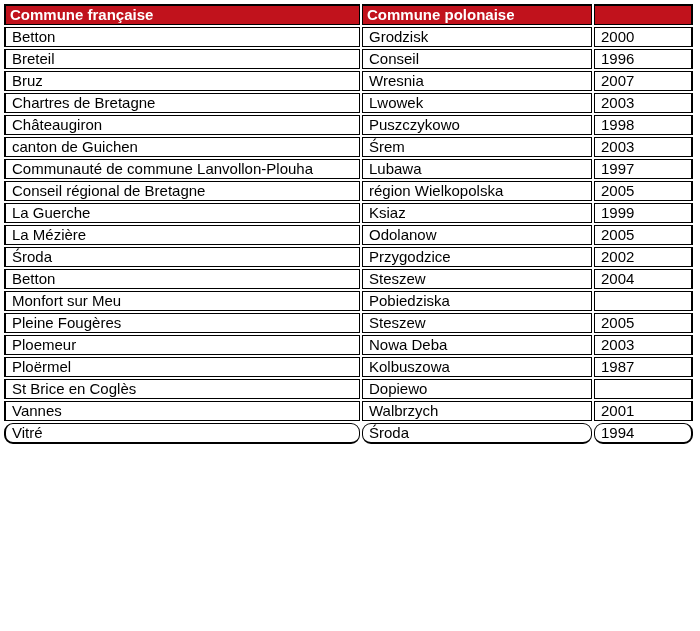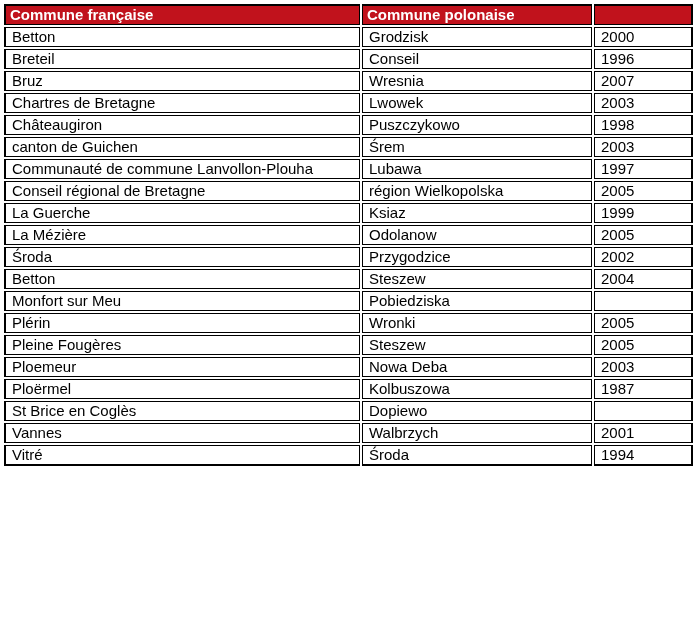--- a/index.html
+++ b/index.html
@@ -34,21 +34,21 @@
   th {
     background: var(--header-bg, #c1121c);
     color: var(--header-text, #ffffff);
     font-weight: bold;
     padding-left: 4px;
     margin-left: 18px;
   }
   td.year { padding-right: 5px; }
   
   tr:first-child th { border-top-width: 2px; }
-  tr:last-child td { border-bottom-width: 2.5px; }
+  tr:last-child td { border-bottom-width: 2.5px; border-radius: 9px; }
   th:first-child, td:first-child { border-left-width: 2px; }
   th:last-child, td:last-child { border-right-width: 2px; }
 </style>
 </head>
 <body>
 
 <table class="twin-table">
   <colgroup>
     <col style="width:356px">
     <col style="width:230px">
@@ -121,25 +121,20 @@
         <td>Betton</td>
         <td>Steszew</td>
         <td class="year">2004</td>
       </tr>
       <tr>
         <td>Monfort sur Meu</td>
         <td>Pobiedziska</td>
         <td class="year"></td>
       </tr>
       <tr>
-        <td>Plérin</td>
-        <td>Wronki</td>
-        <td class="year">2005</td>
-      </tr>
-      <tr>
         <td>Pleine Fougères</td>
         <td>Steszew</td>
         <td class="year">2005</td>
       </tr>
       <tr>
         <td>Ploemeur</td>
         <td>Nowa Deba</td>
         <td class="year">2003</td>
       </tr>
       <tr>

